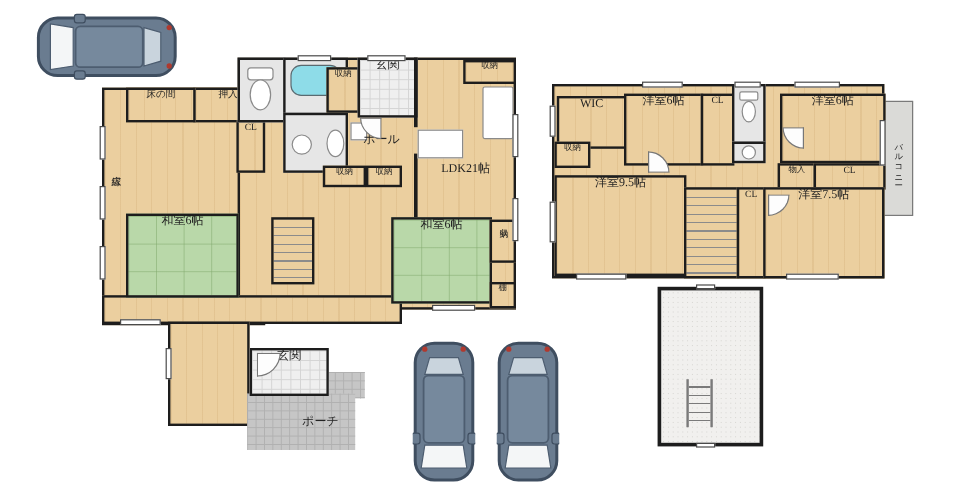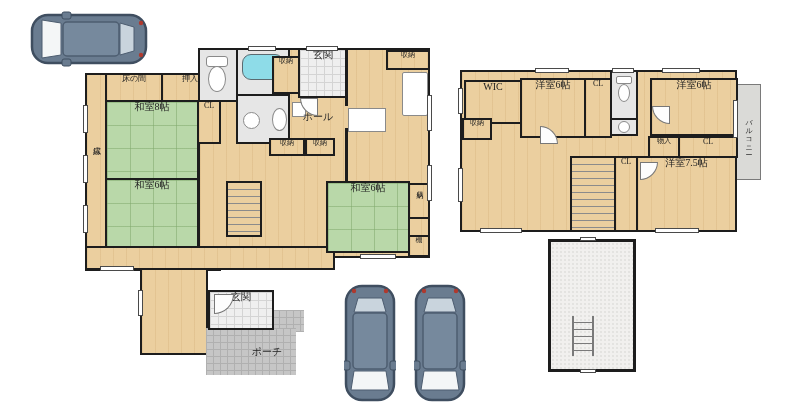--- a/index.html
+++ b/index.html
@@ -69,23 +69,20 @@
     <div class="base wood" style="left:198px;top:48px;width:232px;height:210px"></div>
     <div class="base wood" style="left:85px;top:246px;width:250px;height:24px"></div>
     <div class="base wood" style="left:140px;top:268px;width:68px;height:87px"></div>
 
     <div class="room wood" style="left:161px;top:73px;width:58px;height:29px">
       <span class="lbl sm">押入</span>
     </div>
     <div class="room wood" style="left:105px;top:73px;width:58px;height:29px">
       <span class="lbl sm">床の間</span>
     </div>
-    <div class="room tatami" style="left:105px;top:100px;width:94px;height:80px">
-      <span class="lbl">和室8帖</span>
-    </div>
     <div class="room wood" style="left:197px;top:100px;width:24px;height:44px">
       <span class="lbl sm">CL</span>
     </div>
     <div class="room tatami" style="left:105px;top:178px;width:94px;height:70px">
       <span class="lbl">和室6帖</span>
     </div>
     <div class="room nb" style="left:85px;top:140px;width:22px;height:64px">
       <span class="lbl sm vt">広縁</span>
     </div>
 
@@ -113,20 +110,23 @@
     </div>
     <div class="room wood" style="left:269px;top:138px;width:36px;height:18px">
       <span class="lbl xs">収納</span>
     </div>
     <div class="room wood" style="left:305px;top:138px;width:30px;height:18px">
       <span class="lbl xs">収納</span>
     </div>
 
     <div class="wall" style="left:345px;top:48px;width:3px;height:58px"></div>
     <div class="wall" style="left:345px;top:128px;width:3px;height:55px"></div>
+    <div class="room nb" style="left:348px;top:136px;width:80px;height:18px">
+      <span class="lbl">LDK21帖</span>
+    </div>
     <div class="room wood" style="left:386px;top:50px;width:44px;height:20px">
       <span class="lbl xs">収納</span>
     </div>
     <div class="fix" style="left:402px;top:72px;width:26px;height:44px;border-radius:2px"></div>
     <div class="fix" style="left:348px;top:108px;width:38px;height:24px"></div>
 
     <div class="room wood steps" style="left:226px;top:181px;width:36px;height:56px"></div>
 
     <div class="room tatami" style="left:326px;top:181px;width:84px;height:72px">
       <span class="lbl">和室6帖</span>
@@ -186,20 +186,23 @@
 
     <div class="room wood" style="left:650px;top:78px;width:88px;height:58px">
       <span class="lbl">洋室6帖</span>
     </div>
     <div class="room wood" style="left:648px;top:136px;width:32px;height:22px">
       <span class="lbl xs">物入</span>
     </div>
     <div class="room wood" style="left:678px;top:136px;width:60px;height:22px">
       <span class="lbl sm">CL</span>
     </div>
+    <div class="room wood" style="left:462px;top:146px;width:110px;height:84px">
+      <span class="lbl">洋室9.5帖</span>
+    </div>
     <div class="room wood steps" style="left:570px;top:156px;width:46px;height:76px"></div>
     <div class="room wood" style="left:614px;top:156px;width:24px;height:76px">
       <span class="lbl sm">CL</span>
     </div>
     <div class="room wood" style="left:636px;top:156px;width:101px;height:76px">
       <span class="lbl">洋室7.5帖</span>
     </div>
 
     <div class="arc" style="left:540px;top:126px;width:18px;height:18px;border-radius:0 100% 0 0"></div>
     <div class="arc" style="left:652px;top:106px;width:18px;height:18px;border-radius:0 0 0 100%"></div>

